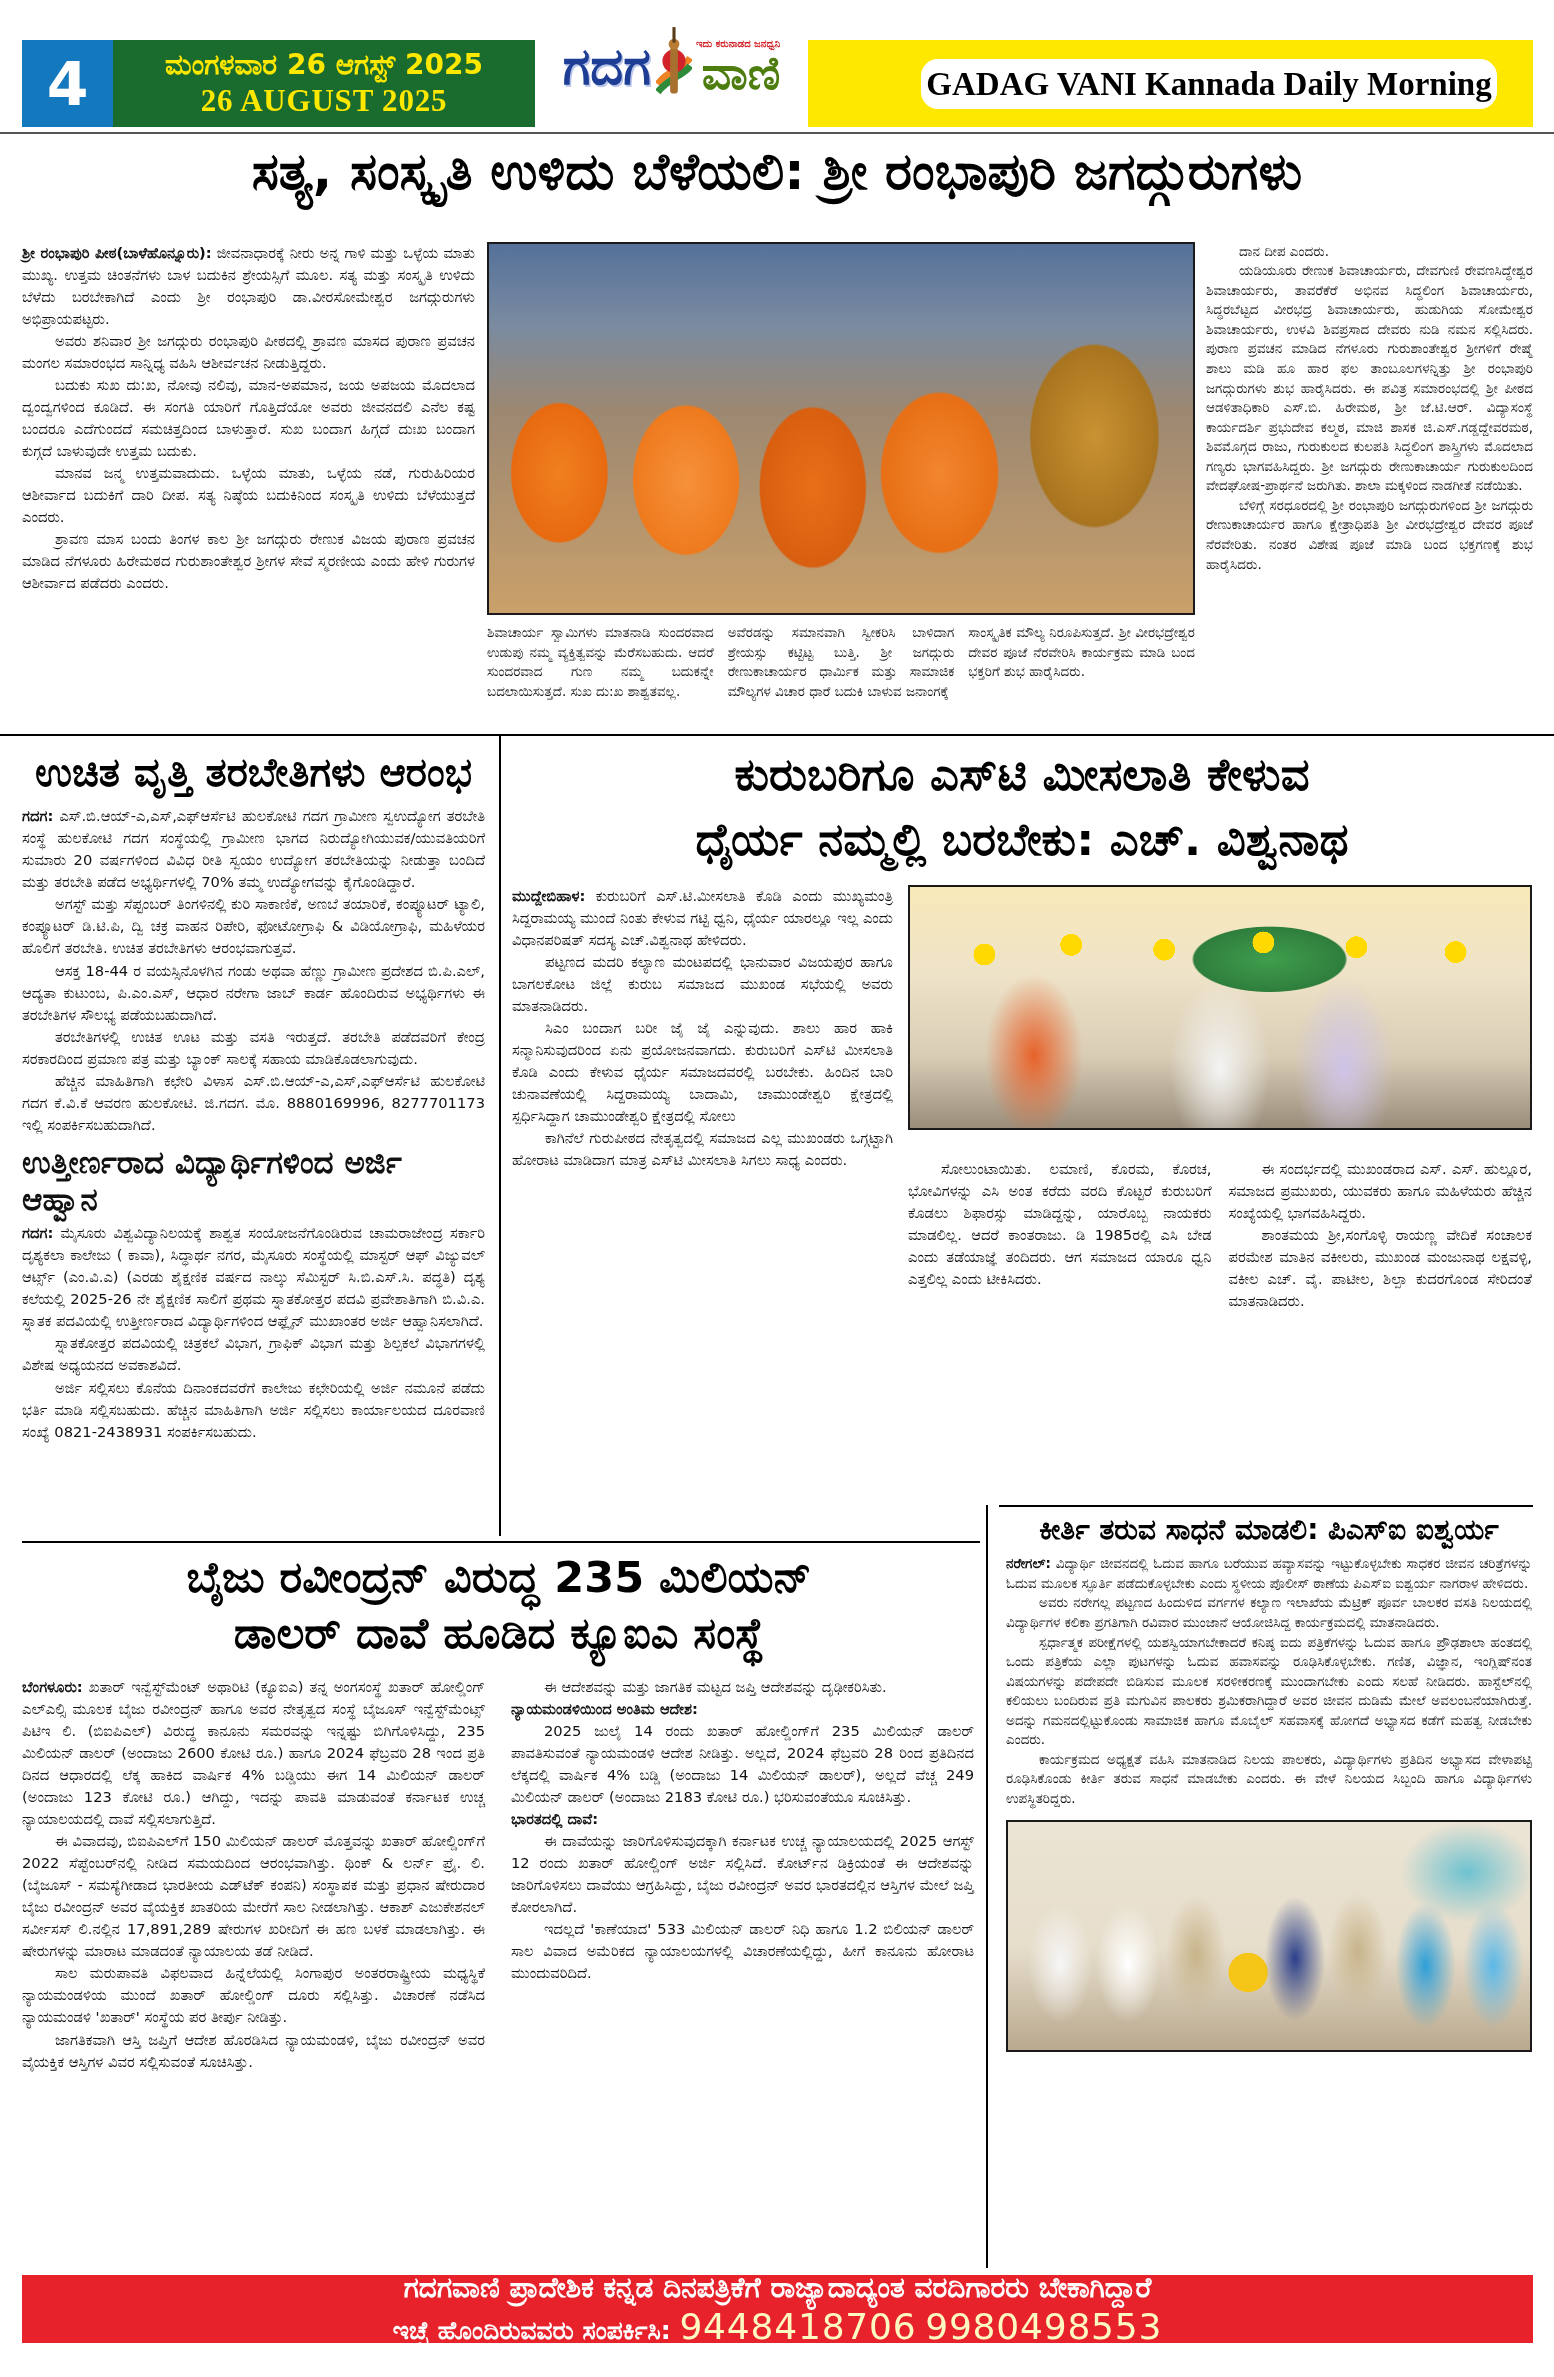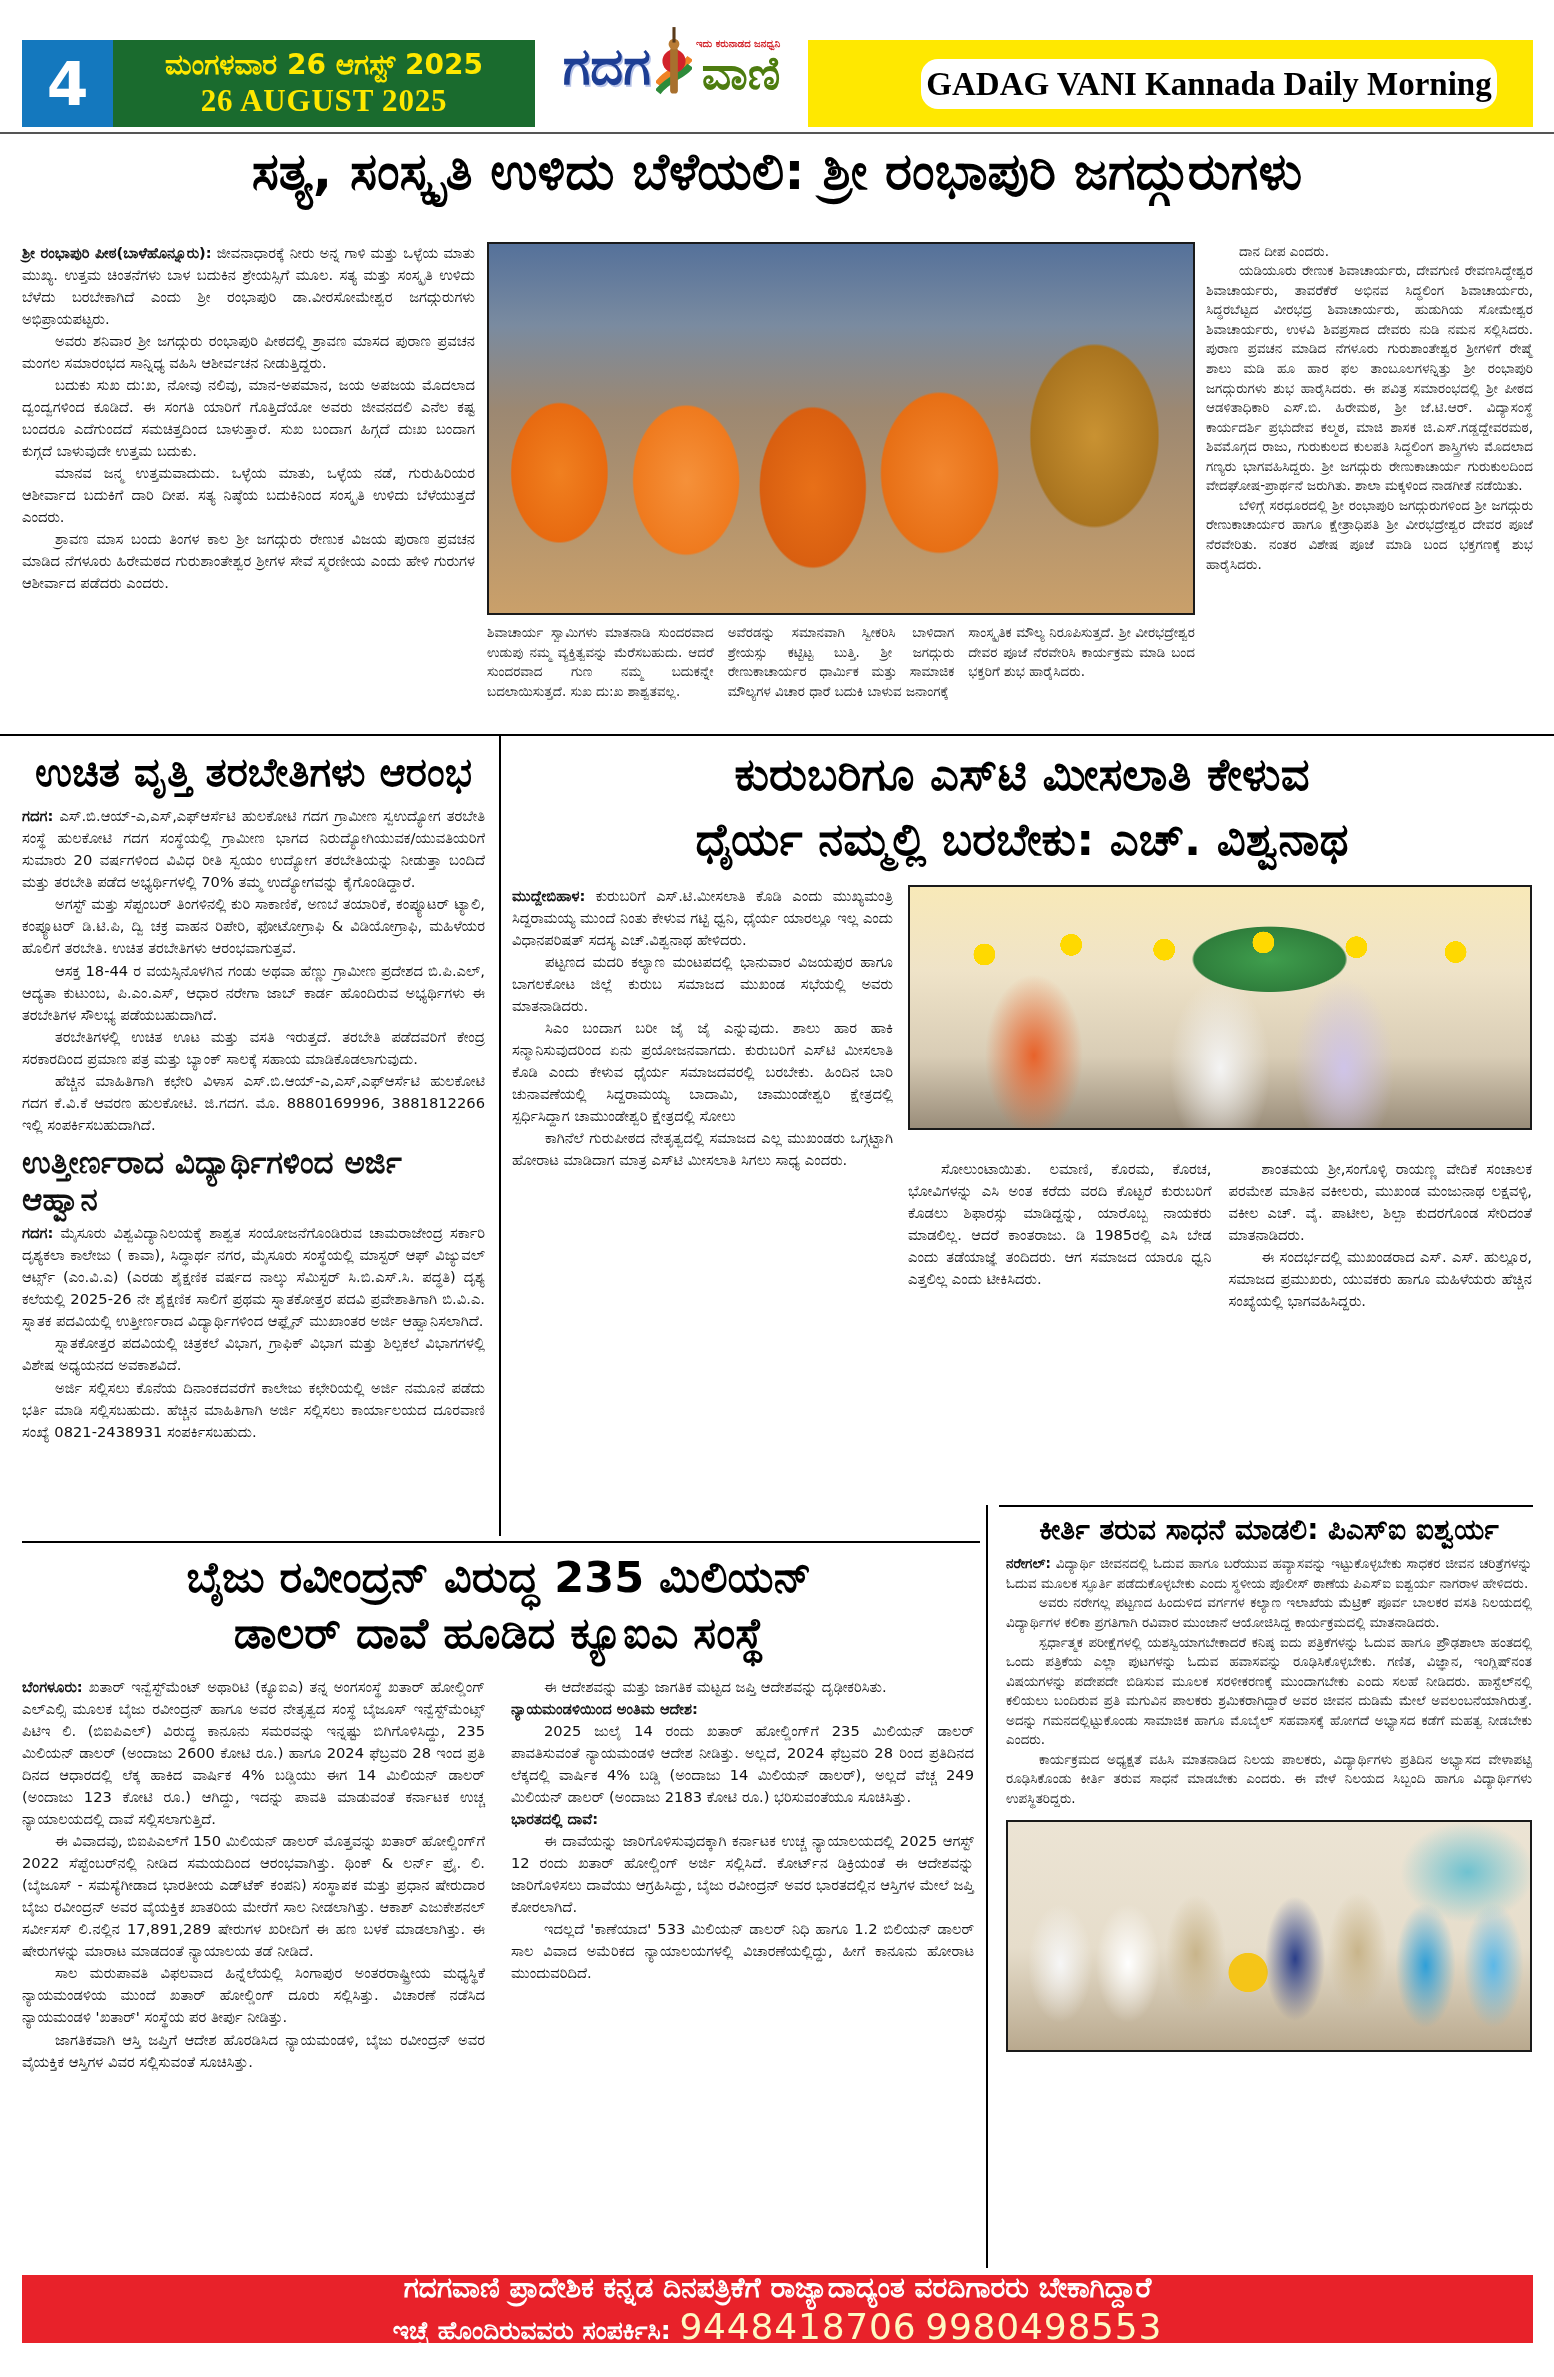--- a/index.html
+++ b/index.html
@@ -129,21 +129,21 @@
 <div class="abs vline" style="left:499px;top:736px;width:1.5px;height:800px;"></div>
 
 <div class="abs" style="left:22px;top:745px;width:463px;height:790px;overflow:hidden;">
   <div class="headline h3line">ಉಚಿತ ವೃತ್ತಿ ತರಬೇತಿಗಳು ಆರಂಭ</div>
   <div class="bodycol" style="margin-top:6.2px;">
     <p class="para" style="text-indent:0;"><span class="dl">ಗದಗ:</span> <span>ಎಸ್.ಬಿ.ಆಯ್-ಎ,ಎಸ್,ಎಫ್ಆರ್ಸೆಟಿ ಹುಲಕೋಟಿ ಗದಗ ಗ್ರಾಮೀಣ ಸ್ವಉದ್ಯೋಗ ತರಬೇತಿ ಸಂಸ್ಥೆ ಹುಲಕೋಟಿ ಗದಗ ಸಂಸ್ಥೆಯಲ್ಲಿ ಗ್ರಾಮೀಣ ಭಾಗದ ನಿರುದ್ಯೋಗಿಯುವಕ/ಯುವತಿಯರಿಗೆ ಸುಮಾರು 20 ವರ್ಷಗಳಿಂದ ವಿವಿಧ ರೀತಿ ಸ್ವಯಂ ಉದ್ಯೋಗ ತರಬೇತಿಯನ್ನು ನೀಡುತ್ತಾ ಬಂದಿದೆ ಮತ್ತು ತರಬೇತಿ ಪಡೆದ ಅಭ್ಯರ್ಥಿಗಳಲ್ಲಿ 70% ತಮ್ಮ ಉದ್ಯೋಗವನ್ನು ಕೈಗೊಂಡಿದ್ದಾರೆ.</span></p>
     <div>
         <p class="para">ಅಗಸ್ಟ್ ಮತ್ತು ಸೆಪ್ಟಂಬರ್ ತಿಂಗಳಿನಲ್ಲಿ ಕುರಿ ಸಾಕಾಣಿಕೆ, ಅಣಬೆ ತಯಾರಿಕೆ, ಕಂಪ್ಯೂಟರ್ ಟ್ಯಾಲಿ, ಕಂಪ್ಯೂಟರ್ ಡಿ.ಟಿ.ಪಿ, ದ್ವಿ ಚಕ್ರ ವಾಹನ ರಿಪೇರಿ, ಫೋಟೋಗ್ರಾಫಿ &amp; ವಿಡಿಯೋಗ್ರಾಫಿ, ಮಹಿಳೆಯರ ಹೊಲಿಗೆ ತರಬೇತಿ. ಉಚಿತ ತರಬೇತಿಗಳು ಆರಂಭವಾಗುತ್ತವೆ.</p>
         <p class="para">ಆಸಕ್ತ 18-44 ರ ವಯಸ್ಸಿನೊಳಗಿನ ಗಂಡು ಅಥವಾ ಹೆಣ್ಣು ಗ್ರಾಮೀಣ ಪ್ರದೇಶದ ಬಿ.ಪಿ.ಎಲ್, ಆದ್ಯತಾ ಕುಟುಂಬ, ಪಿ.ಎಂ.ಎಸ್, ಆಧಾರ ನರೇಗಾ ಜಾಬ್ ಕಾರ್ಡ ಹೊಂದಿರುವ ಅಭ್ಯರ್ಥಿಗಳು ಈ ತರಬೇತಿಗಳ ಸೌಲಭ್ಯ ಪಡೆಯಬಹುದಾಗಿದೆ.</p>
         <p class="para">ತರಬೇತಿಗಳಲ್ಲಿ ಉಚಿತ ಊಟ ಮತ್ತು ವಸತಿ ಇರುತ್ತದೆ. ತರಬೇತಿ ಪಡೆದವರಿಗೆ ಕೇಂದ್ರ ಸರಕಾರದಿಂದ ಪ್ರಮಾಣ ಪತ್ರ ಮತ್ತು ಬ್ಯಾಂಕ್ ಸಾಲಕ್ಕೆ ಸಹಾಯ ಮಾಡಿಕೊಡಲಾಗುವುದು.</p>
-        <p class="para">ಹೆಚ್ಚಿನ ಮಾಹಿತಿಗಾಗಿ ಕಛೇರಿ ವಿಳಾಸ ಎಸ್.ಬಿ.ಆಯ್-ಎ,ಎಸ್,ಎಫ್ಆರ್ಸೆಟಿ ಹುಲಕೋಟಿ ಗದಗ ಕೆ.ವಿ.ಕೆ ಆವರಣ ಹುಲಕೋಟಿ. ಜಿ.ಗದಗ. ಮೊ. 8880169996, 3881812266 ಇಲ್ಲಿ ಸಂಪರ್ಕಿಸಬಹುದಾಗಿದೆ.</p>
+        <p class="para">ಹೆಚ್ಚಿನ ಮಾಹಿತಿಗಾಗಿ ಕಛೇರಿ ವಿಳಾಸ ಎಸ್.ಬಿ.ಆಯ್-ಎ,ಎಸ್,ಎಫ್ಆರ್ಸೆಟಿ ಹುಲಕೋಟಿ ಗದಗ ಕೆ.ವಿ.ಕೆ ಆವರಣ ಹುಲಕೋಟಿ. ಜಿ.ಗದಗ. ಮೊ. 8880169996, 8277701173 ಇಲ್ಲಿ ಸಂಪರ್ಕಿಸಬಹುದಾಗಿದೆ.</p>
       </div>
   </div>
   <div class="subhead">ಉತ್ತೀರ್ಣರಾದ ವಿದ್ಯಾರ್ಥಿಗಳಿಂದ ಅರ್ಜಿ ಆಹ್ವಾನ</div>
   <div class="bodycol">
     <p class="para" style="text-indent:0;"><span class="dl">ಗದಗ:</span> <span>ಮೈಸೂರು ವಿಶ್ವವಿದ್ಯಾನಿಲಯಕ್ಕೆ ಶಾಶ್ವತ ಸಂಯೋಜನೆಗೊಂಡಿರುವ ಚಾಮರಾಜೇಂದ್ರ ಸರ್ಕಾರಿ ದೃಶ್ಯಕಲಾ ಕಾಲೇಜು ( ಕಾವಾ), ಸಿದ್ಧಾರ್ಥ ನಗರ, ಮೈಸೂರು ಸಂಸ್ಥೆಯಲ್ಲಿ ಮಾಸ್ಟರ್ ಆಫ್ ವಿಜ್ಯುವಲ್ ಆರ್ಟ್ಸ್ (ಎಂ.ವಿ.ಎ) (ಎರಡು ಶೈಕ್ಷಣಿಕ ವರ್ಷದ ನಾಲ್ಕು ಸೆಮಿಸ್ಟರ್ ಸಿ.ಬಿ.ಎಸ್.ಸಿ. ಪದ್ಧತಿ) ದೃಶ್ಯ ಕಲೆಯಲ್ಲಿ 2025-26 ನೇ ಶೈಕ್ಷಣಿಕ ಸಾಲಿಗೆ ಪ್ರಥಮ ಸ್ನಾತಕೋತ್ತರ ಪದವಿ ಪ್ರವೇಶಾತಿಗಾಗಿ ಬಿ.ವಿ.ಎ. ಸ್ನಾತಕ ಪದವಿಯಲ್ಲಿ ಉತ್ತೀರ್ಣರಾದ ವಿದ್ಯಾರ್ಥಿಗಳಿಂದ ಆಫ್ಲೈನ್ ಮುಖಾಂತರ ಅರ್ಜಿ ಆಹ್ವಾನಿಸಲಾಗಿದೆ.</span></p>
     <div>
         <p class="para">ಸ್ನಾತಕೋತ್ತರ ಪದವಿಯಲ್ಲಿ ಚಿತ್ರಕಲೆ ವಿಭಾಗ, ಗ್ರಾಫಿಕ್ ವಿಭಾಗ ಮತ್ತು ಶಿಲ್ಪಕಲೆ ವಿಭಾಗಗಳಲ್ಲಿ ವಿಶೇಷ ಅಧ್ಯಯನದ ಅವಕಾಶವಿದೆ.</p>
         <p class="para">ಅರ್ಜಿ ಸಲ್ಲಿಸಲು ಕೊನೆಯ ದಿನಾಂಕದವರೆಗೆ ಕಾಲೇಜು ಕಛೇರಿಯಲ್ಲಿ ಅರ್ಜಿ ನಮೂನೆ ಪಡೆದು ಭರ್ತಿ ಮಾಡಿ ಸಲ್ಲಿಸಬಹುದು. ಹೆಚ್ಚಿನ ಮಾಹಿತಿಗಾಗಿ ಅರ್ಜಿ ಸಲ್ಲಿಸಲು ಕಾರ್ಯಾಲಯದ ದೂರವಾಣಿ ಸಂಖ್ಯೆ 0821-2438931 ಸಂಪರ್ಕಿಸಬಹುದು.</p>
       </div>
   </div>
@@ -160,22 +160,22 @@
           <p class="para">ಸಿಎಂ ಬಂದಾಗ ಬರೀ ಜೈ ಜೈ ಎನ್ನುವುದು. ಶಾಲು ಹಾರ ಹಾಕಿ ಸನ್ಮಾನಿಸುವುದರಿಂದ ಏನು ಪ್ರಯೋಜನವಾಗದು. ಕುರುಬರಿಗೆ ಎಸ್‌ಟಿ ಮೀಸಲಾತಿ ಕೊಡಿ ಎಂದು ಕೇಳುವ ಧೈರ್ಯ ಸಮಾಜದವರಲ್ಲಿ ಬರಬೇಕು. ಹಿಂದಿನ ಬಾರಿ ಚುನಾವಣೆಯಲ್ಲಿ ಸಿದ್ದರಾಮಯ್ಯ ಬಾದಾಮಿ, ಚಾಮುಂಡೇಶ್ವರಿ ಕ್ಷೇತ್ರದಲ್ಲಿ ಸ್ಪರ್ಧಿಸಿದ್ದಾಗ ಚಾಮುಂಡೇಶ್ವರಿ ಕ್ಷೇತ್ರದಲ್ಲಿ ಸೋಲು</p>
           <p class="para">ಕಾಗಿನೆಲೆ ಗುರುಪೀಠದ ನೇತೃತ್ವದಲ್ಲಿ ಸಮಾಜದ ಎಲ್ಲ ಮುಖಂಡರು ಒಗ್ಗಟ್ಟಾಗಿ ಹೋರಾಟ ಮಾಡಿದಾಗ ಮಾತ್ರ ಎಸ್‌ಟಿ ಮೀಸಲಾತಿ ಸಿಗಲು ಸಾಧ್ಯ ಎಂದರು.</p>
         </div>
     </div>
     <div class="abs photo photo-st" style="left:396px;top:0;width:624px;height:245px;"></div>
     <div class="abs flex" style="left:396px;top:273px;width:624px;gap:17px;">
       <div class="bodycol" style="width:304px;">
           <p class="para">ಸೋಲುಂಟಾಯಿತು. ಲಮಾಣಿ, ಕೊರಮ, ಕೊರಚ, ಭೋವಿಗಳನ್ನು ಎಸಿ ಅಂತ ಕರೆದು ವರದಿ ಕೊಟ್ಟರೆ ಕುರುಬರಿಗೆ ಕೊಡಲು ಶಿಫಾರಸ್ಸು ಮಾಡಿದ್ದನ್ನು, ಯಾರೊಬ್ಬ ನಾಯಕರು ಮಾಡಲಿಲ್ಲ. ಆದರೆ ಕಾಂತರಾಜು. ಡಿ 1985ರಲ್ಲಿ ಎಸಿ ಬೇಡ ಎಂದು ತಡೆಯಾಜ್ಞೆ ತಂದಿದರು. ಆಗ ಸಮಾಜದ ಯಾರೂ ಧ್ವನಿ ಎತ್ತಲಿಲ್ಲ ಎಂದು ಟೀಕಿಸಿದರು.</p>
         </div>
       <div class="bodycol" style="width:304px;">
+          <p class="para">ಈ ಸಂದರ್ಭದಲ್ಲಿ ಮುಖಂಡರಾದ ಎಸ್. ಎಸ್. ಹುಲ್ಲೂರ, ಸಮಾಜದ ಪ್ರಮುಖರು, ಯುವಕರು ಹಾಗೂ ಮಹಿಳೆಯರು ಹೆಚ್ಚಿನ ಸಂಖ್ಯೆಯಲ್ಲಿ ಭಾಗವಹಿಸಿದ್ದರು.</p>
           <p class="para">ಶಾಂತಮಯ ಶ್ರೀ,ಸಂಗೊಳ್ಳಿ ರಾಯಣ್ಣ ವೇದಿಕೆ ಸಂಚಾಲಕ ಪರಮೇಶ ಮಾತಿನ ವಕೀಲರು, ಮುಖಂಡ ಮಂಜುನಾಥ ಲಕ್ಷವಳ್ಳಿ, ವಕೀಲ ಎಚ್. ವೈ. ಪಾಟೀಲ, ಶಿಲ್ಪಾ ಕುದರಗೊಂಡ ಸೇರಿದಂತೆ ಮಾತನಾಡಿದರು.</p>
-          <p class="para">ಈ ಸಂದರ್ಭದಲ್ಲಿ ಮುಖಂಡರಾದ ಎಸ್. ಎಸ್. ಹುಲ್ಲೂರ, ಸಮಾಜದ ಪ್ರಮುಖರು, ಯುವಕರು ಹಾಗೂ ಮಹಿಳೆಯರು ಹೆಚ್ಚಿನ ಸಂಖ್ಯೆಯಲ್ಲಿ ಭಾಗವಹಿಸಿದ್ದರು.</p>
         </div>
     </div>
   </div>
 </div>
 
 <div class="abs hline" style="left:22px;top:1541px;width:958px;height:2.3px;background:#000;"></div>
 <div class="abs hline" style="left:999px;top:1505px;width:534px;height:2.3px;background:#000;"></div>
 <div class="abs vline" style="left:986px;top:1505px;width:1.5px;height:763px;"></div>
 
 <div class="abs" style="left:22px;top:1550px;width:954px;height:717px;overflow:hidden;">

